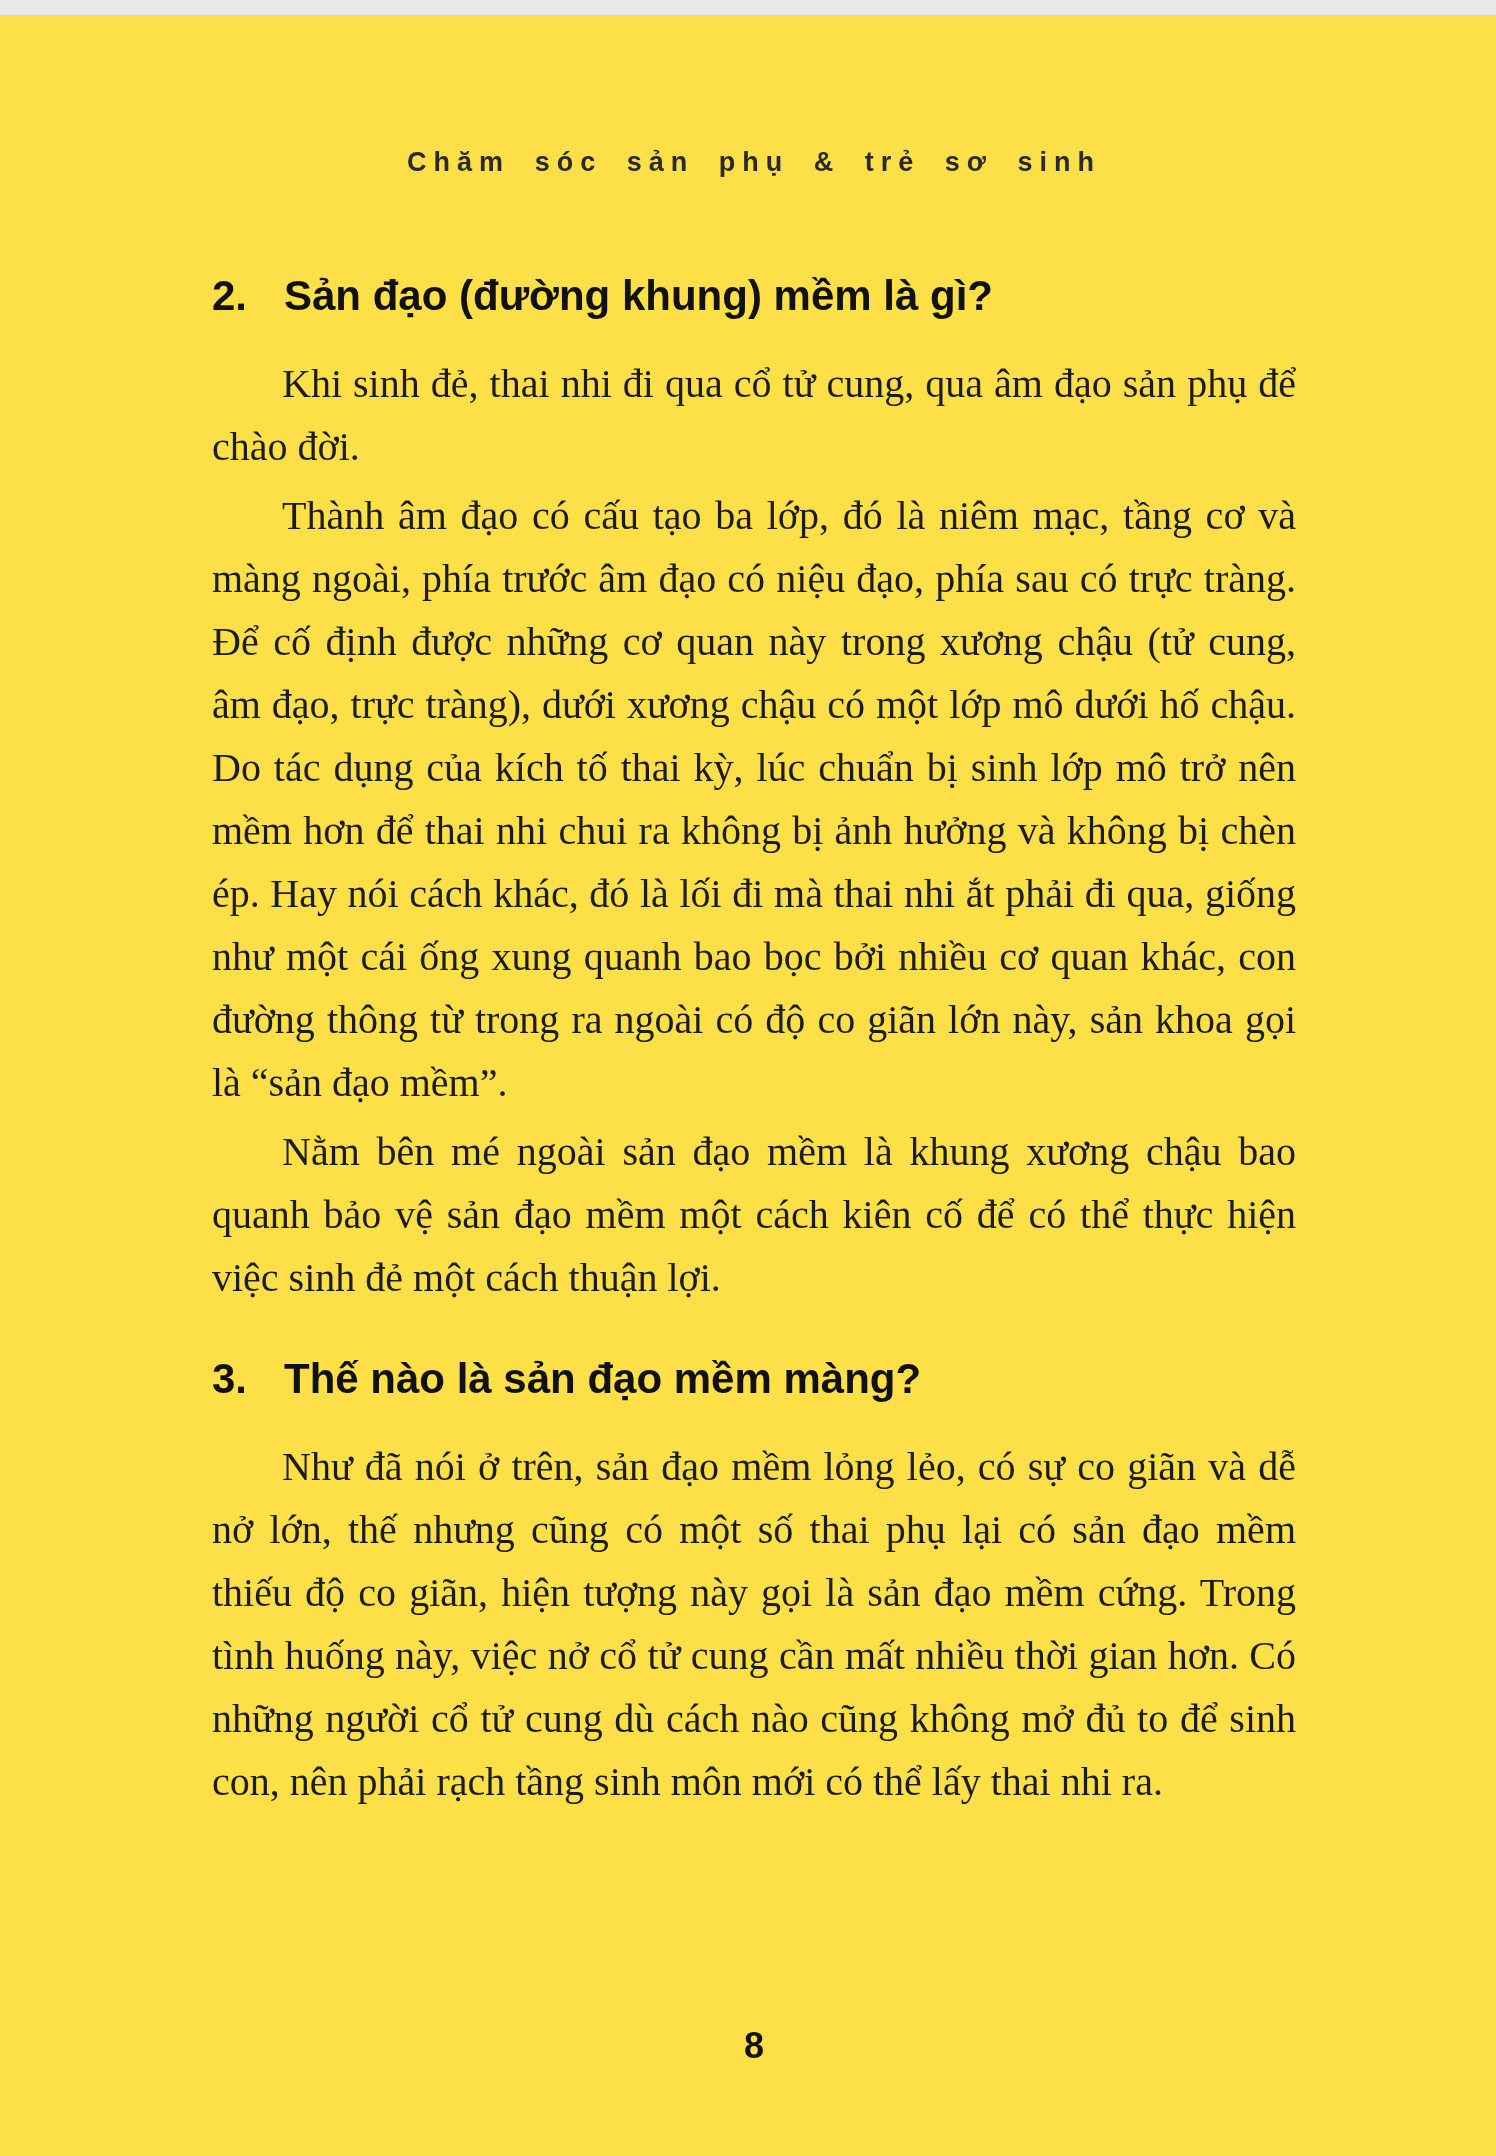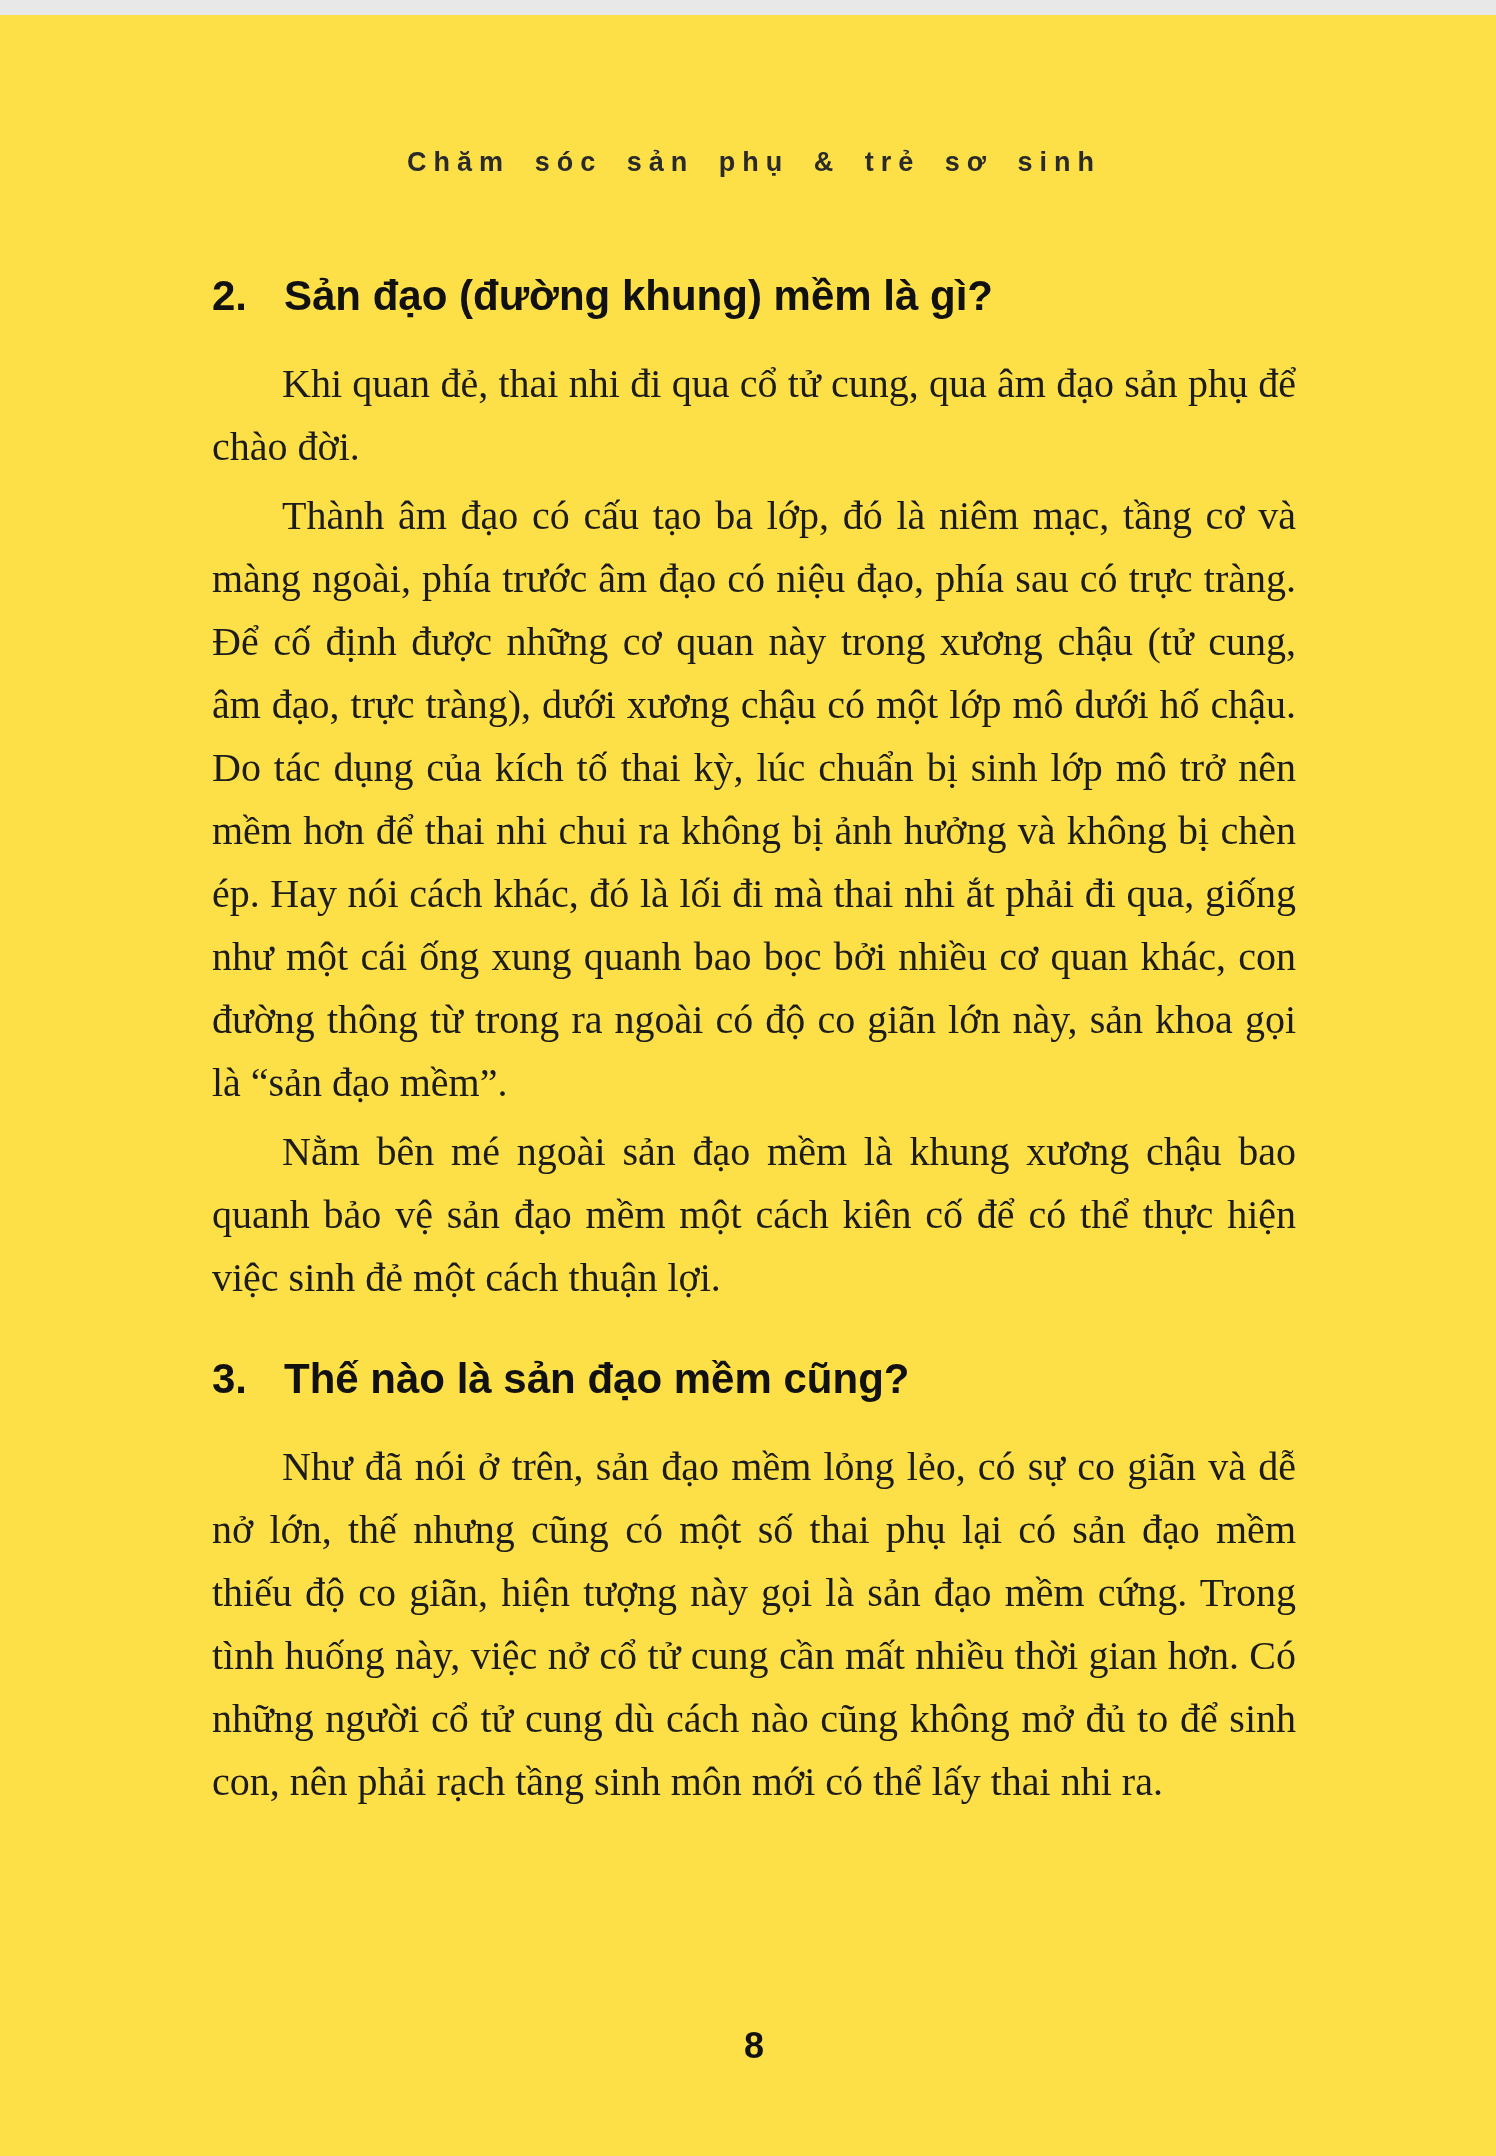--- a/index.html
+++ b/index.html
@@ -84,29 +84,29 @@
   <div class="running-header">Chăm sóc sản phụ &amp; trẻ sơ sinh</div>
 
   <div class="content">
 
 
     <div class="heading">
       <span class="h-num">2.</span>
       <span class="h-title">Sản đạo (đường khung) mềm là gì?</span>
     </div>
 
-    <p class="para">Khi quan đẻ, thai nhi đi qua cổ tử cung, qua âm đạo sản phụ để chào đời.</p>
+    <p class="para">Khi sinh đẻ, thai nhi đi qua cổ tử cung, qua âm đạo sản phụ để chào đời.</p>
 
     <p class="para">Thành âm đạo có cấu tạo ba lớp, đó là niêm mạc, tầng cơ và màng ngoài, phía trước âm đạo có niệu đạo, phía sau có trực tràng. Để cố định được những cơ quan này trong xương chậu (tử cung, âm đạo, trực tràng), dưới xương chậu có một lớp mô dưới hố chậu. Do tác dụng của kích tố thai kỳ, lúc chuẩn bị sinh lớp mô trở nên mềm hơn để thai nhi chui ra không bị ảnh hưởng và không bị chèn ép. Hay nói cách khác, đó là lối đi mà thai nhi ắt phải đi qua, giống như một cái ống xung quanh bao bọc bởi nhiều cơ quan khác, con đường thông từ trong ra ngoài có độ co giãn lớn này, sản khoa gọi là “sản đạo mềm”.</p>
 
     <p class="para">Nằm bên mé ngoài sản đạo mềm là khung xương chậu bao quanh bảo vệ sản đạo mềm một cách kiên cố để có thể thực hiện việc sinh đẻ một cách thuận lợi.</p>
 
     <div class="heading">
       <span class="h-num">3.</span>
-      <span class="h-title">Thế nào là sản đạo mềm cũng?</span>
+      <span class="h-title">Thế nào là sản đạo mềm màng?</span>
     </div>
 
     <p class="para">Như đã nói ở trên, sản đạo mềm lỏng lẻo, có sự co giãn và dễ nở lớn, thế nhưng cũng có một số thai phụ lại có sản đạo mềm thiếu độ co giãn, hiện tượng này gọi là sản đạo mềm cứng. Trong tình huống này, việc nở cổ tử cung cần mất nhiều thời gian hơn. Có những người cổ tử cung dù cách nào cũng không mở đủ to để sinh con, nên phải rạch tầng sinh môn mới có thể lấy thai nhi ra.</p>
 
   </div>
 
   <div class="page-number">8</div>
 
 </div>
 

